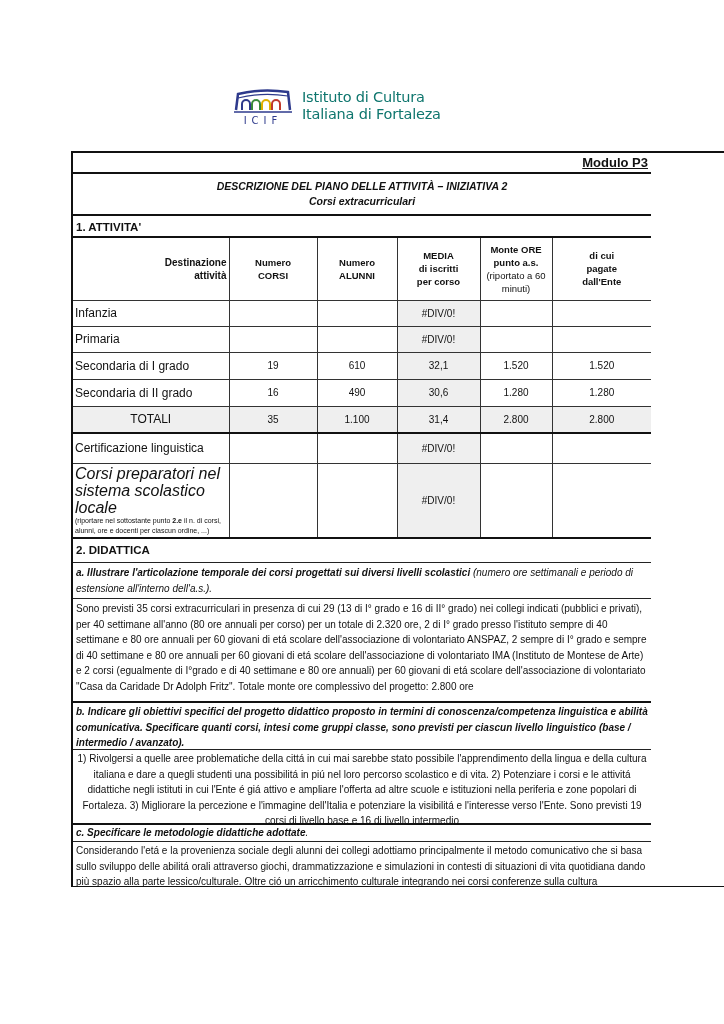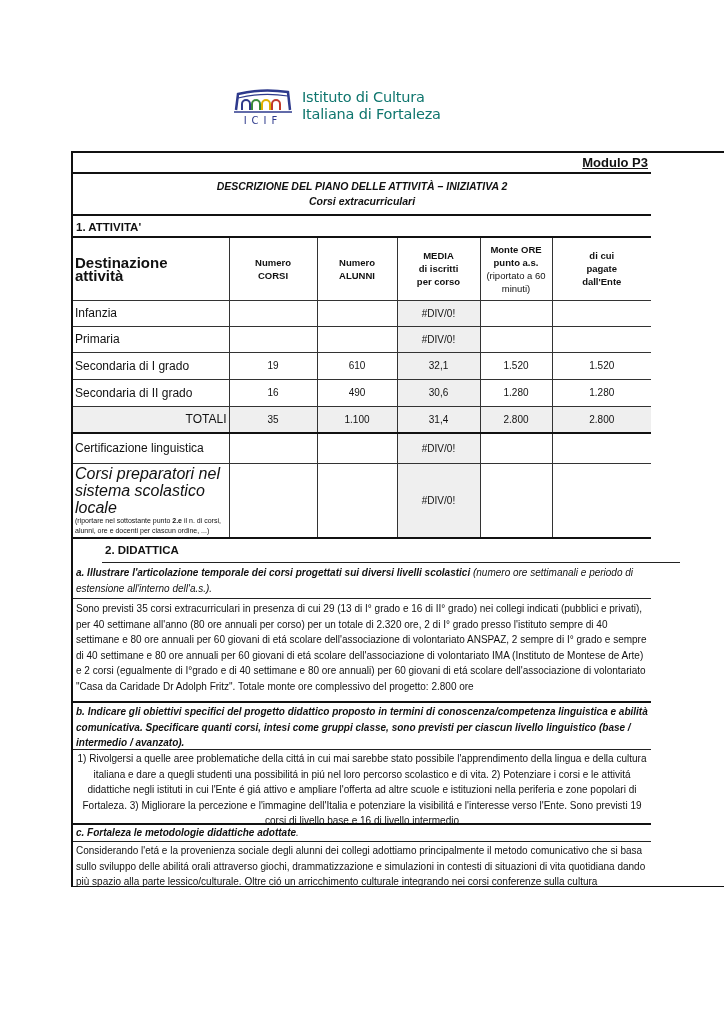--- a/index.html
+++ b/index.html
@@ -17,24 +17,24 @@
     .modulo span { text-decoration: underline; }
     .title { top: 21px; height: 42px; text-align: center; font-style: italic; font-weight: bold; font-size: 10.5px; line-height: 15px; padding-top: 5px; border-bottom: 2px solid #111; }
     .section-head { height: 22px; font-weight: bold; font-size: 11.5px; line-height: 22px; padding-left: 3px; border-bottom: 2px solid #111; }
 
     table.grid { position: absolute; left: 0; top: 85px; width: 578px; border-collapse: collapse; table-layout: fixed; }
     table.grid td { border: 1px solid #333; font-size: 10px; text-align: center; vertical-align: middle; padding: 0 2px; }
     table.grid tr:first-child td { border-top: none; }
     table.grid td:first-child { border-left: none; text-align: left; padding-left: 2px; font-size: 12px; }
     table.grid td:last-child { border-right: none; }
     table.grid .hdr td { font-weight: bold; font-size: 9.5px; line-height: 13px; height: 62px; }
-    table.grid .hdr td:first-child { text-align: left; font-size: 15px; }
+    table.grid .hdr td:first-child { text-align: right; font-size: 10px; }
     table.grid .hdr .normal { font-weight: normal; }
     .shade { background: #efefef; }
-    table.grid .tot td:first-child { text-align: right; padding-right: 2px; }
+    table.grid .tot td:first-child { text-align: center; padding-right: 2px; }
     .small-note { font-size: 7px; line-height: 10px; display: block; }
     .small-note b { font-weight: bold; }
     .big-label { font-size: 16px; line-height: 17px; display: block; font-style: italic; }
 
     .text-row { position: absolute; left: 0; width: 578px; font-size: 10px; line-height: 15.5px; padding: 0 3px; }
     .q { font-style: italic; border-bottom: 1px solid #222; }
     .q b { font-weight: bold; }
     .ans { border-bottom: 2px solid #111; }
     .center { text-align: center; }
   </style>
@@ -149,29 +149,29 @@
       </td>
       <td></td>
       <td></td>
       <td class="shade">#DIV/0!</td>
       <td></td>
       <td></td>
     </tr>
   </tbody>
     </table>
 
-  <div class="row section-head" style="top:385px; height:25px; line-height:25px; border-bottom:1px solid #222;margin-left:29px;">2. DIDATTICA</div>
+  <div class="row section-head" style="top:385px; height:25px; line-height:25px; border-bottom:1px solid #222;">2. DIDATTICA</div>
 
   <div class="text-row q" style="top:410px; height:36px; padding-top:2px;">
     <b>a. Illustrare l'articolazione temporale dei corsi progettati sui diversi livelli scolastici</b><span> (numero ore settimanali e periodo di estensione all'interno dell'a.s.).</span>
   </div>
   <div class="text-row ans" style="top:446px; height:104px; padding-top:2px;"> Sono previsti 35 corsi extracurriculari in presenza  di cui 29 (13 di I° grado e 16 di II° grado) nei collegi indicati (pubblici e privati), per 40 settimane all'anno (80 ore annuali per corso) per un totale di 2.320 ore,  2 di I° grado presso l'istituto sempre di 40 settimane e 80 ore annuali per 60 giovani di etá scolare dell'associazione di volontariato ANSPAZ, 2  sempre di I° grado e sempre di 40 settimane e 80 ore annuali per 60 giovani di etá scolare dell'associazione di volontariato IMA (Instituto de Montese de Arte) e 2 corsi (egualmente di I°grado e di 40 settimane e 80 ore annuali) per 60 giovani di etá scolare dell'associazione di volontariato "Casa da Caridade Dr Adolph Fritz". Totale monte ore complessivo del progetto: 2.800 ore</div>
 
   <div class="text-row q" style="top:550px; height:47px; padding-top:1px;">
     <b>b. Indicare gli obiettivi specifici del progetto didattico proposto in termini di conoscenza/competenza linguistica e abilità comunicativa. Specificare quanti corsi, intesi come gruppi classe, sono previsti per ciascun livello linguistico (base / intermedio / avanzato).</b>
   </div>
   <div class="text-row ans center" style="top:597px; height:75px; padding-top:1px;">1) Rivolgersi a quelle aree problematiche della cittá in cui mai sarebbe stato possibile l'apprendimento della lingua e della cultura italiana e dare a quegli studenti una possibilitá in piú nel loro percorso scolastico e di vita. 2) Potenziare i corsi e le attivitá didattiche negli istituti in cui l'Ente é giá attivo e ampliare l'offerta ad altre scuole e istituzioni nella periferia e zone popolari di Fortaleza. 3) Migliorare la percezione e l'immagine dell'Italia e potenziare la visibilitá e l'interesse verso l'Ente. Sono previsti 19 corsi di livello base e 16 di livello intermedio</div>
 
   <div class="text-row q" style="top:672px; height:17px; line-height:16px; border-bottom:1px solid #222;">
-    <b>c. Fortaleza le metodologie didattiche adottate</b><span>.</span>
+    <b>c. Specificare le metodologie didattiche adottate</b><span>.</span>
   </div>
   <div class="text-row" style="top:689px; height:45px; padding-top:1px;">Considerando l'etá e la provenienza sociale degli alunni dei collegi adottiamo principalmente il metodo comunicativo che si basa sullo sviluppo delle abilitá orali attraverso giochi, drammatizzazione e simulazioni in contesti di situazioni di vita quotidiana dando più spazio alla parte lessico/culturale. Oltre ció un arricchimento culturale integrando nei corsi conferenze sulla cultura</div>
 </div>
 
 </body></html>

